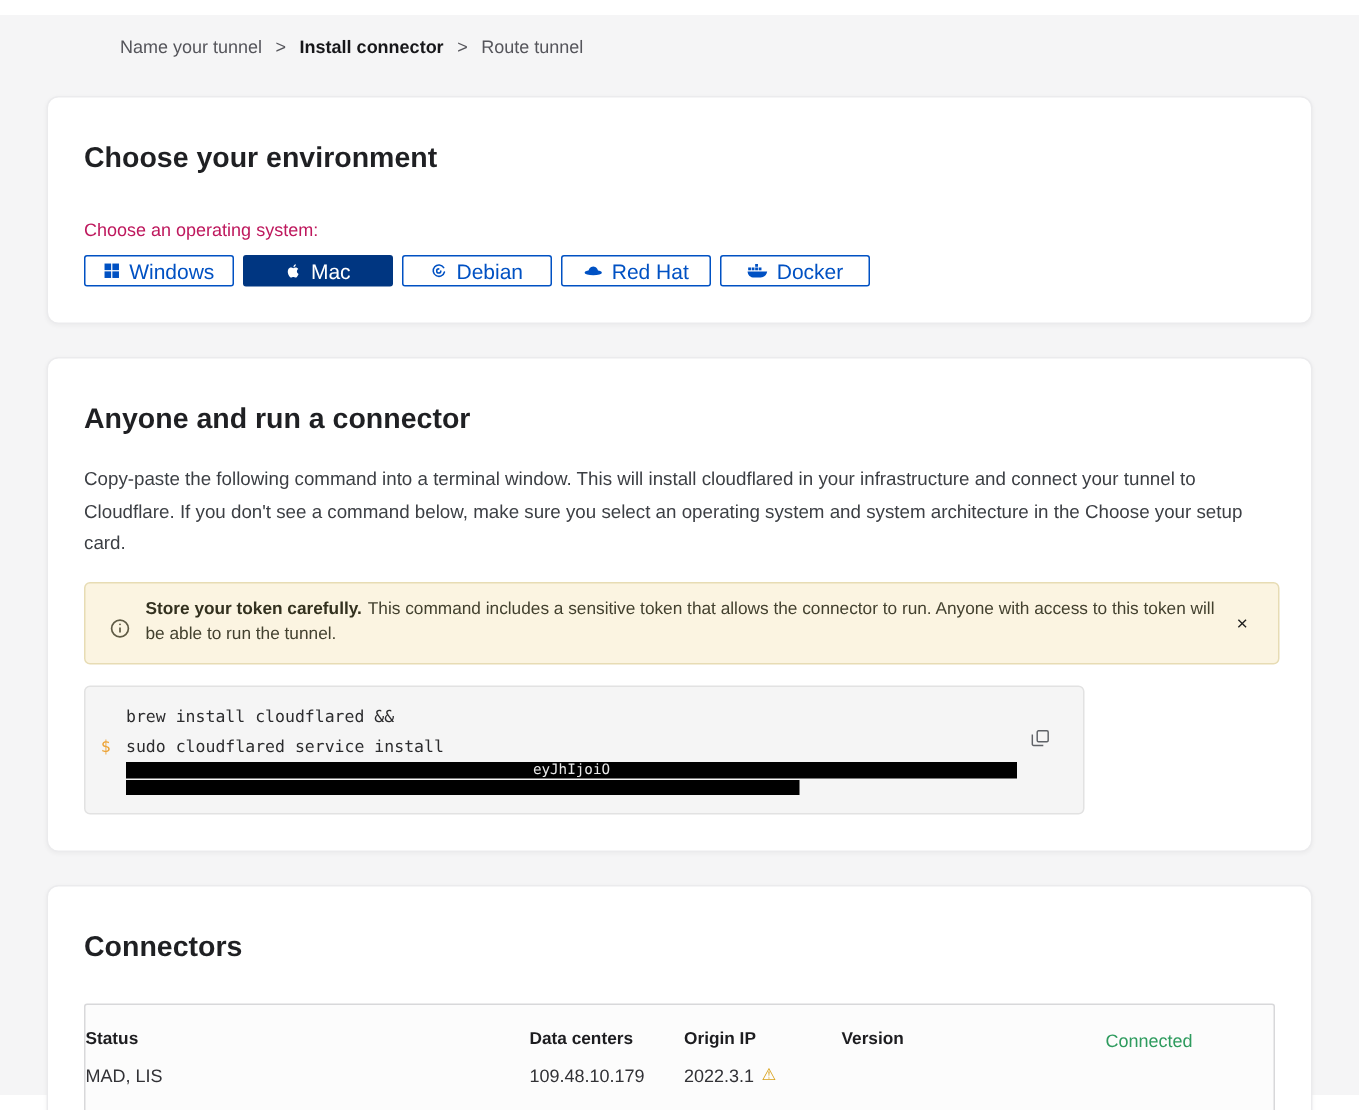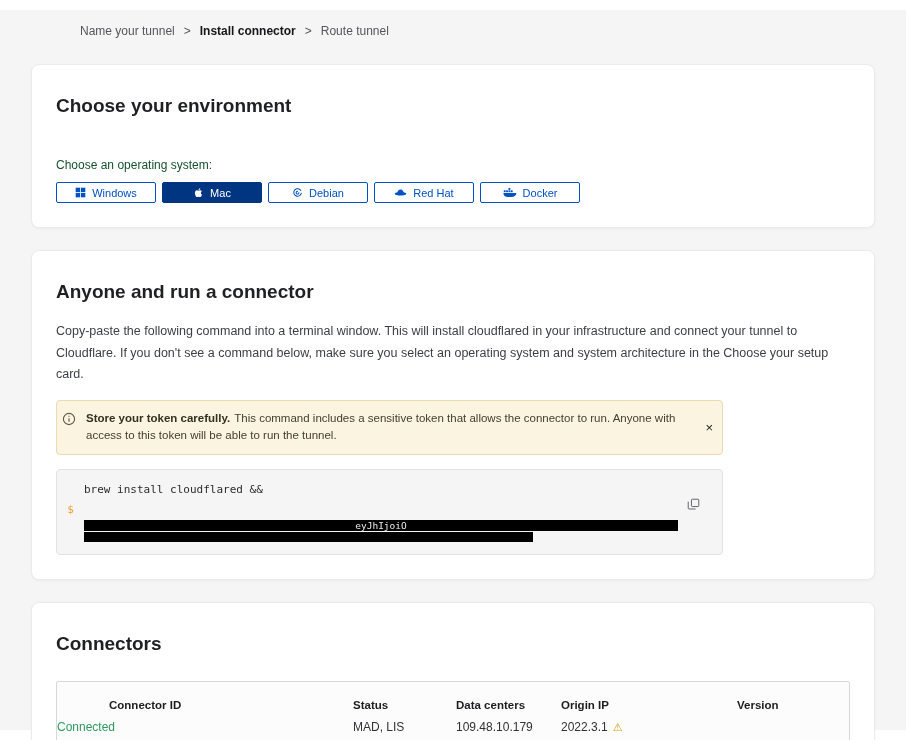--- a/index.html
+++ b/index.html
@@ -34,42 +34,42 @@
     border-radius: 8px;
     box-shadow: 0 1px 3px rgba(0,0,0,0.04);
     padding: 30px 24px 24px 24px;
   }
   .card.first { margin-top: 26px; }
   .card-title {
     margin: 0; font-size: 19px; font-weight: 700; color: #1f2023;
   }
 
   
-  .os-label { margin-top: 41px; font-size: 12px; color: #14532d; }
+  .os-label { margin-top: 29px; font-size: 12px; color: #be185d; }
   .os-row { margin-top: 10px; display: flex; gap: 6px; }
   .os-btn {
     height: 21px; min-width: 100px;
     display: inline-flex; align-items: center; justify-content: center; gap: 6px;
     background: #fff; color: #0051c3;
     border: 1px solid #0051c3; border-radius: 2px;
     font-family: "Liberation Sans", sans-serif;
-    font-size: 11px; cursor: pointer; padding: 0 10px;
+    font-size: 14px; cursor: pointer; padding: 0 10px;
   }
   .os-btn.selected { background: #003681; border-color: #003681; color: #ffffff; }
   .os-icon { display: inline-flex; align-items: center; }
 
   
   .desc {
     margin: 18px 0 0 0; font-size: 12.5px; line-height: 1.72;
     color: #3c3f44; max-width: 796px;
   }
   .warning {
-    width: 667px; margin-top: 14px;
+    width: 797px; margin-top: 14px;
     background: #fbf4e1; border: 1px solid #e7dcb4; border-radius: 4px;
-    padding: 9px 5px; display: flex; align-items: flex-start; gap: 10px;
+    padding: 9px 16px; display: flex; align-items: flex-end; gap: 10px;
     font-size: 11.5px; line-height: 1.55; color: #43412f;
   }
   .warn-icon { margin-top: 2px; flex: 0 0 auto; }
   .warn-text { flex: 1 1 auto; }
   .warn-title { margin-right: 4px; color: #33311f; }
   .warn-close {
     flex: 0 0 auto; align-self: center;
     background: none; border: none; cursor: pointer;
     font-size: 13px; line-height: 1; color: #1e1e1e; padding: 2px 4px;
   }
@@ -210,39 +210,39 @@
       <button class="warn-close">×</button>
     </div>
 
     <div class="codeblock">
       <div class="code-line">
         <span class="code-prompt"></span>
         <span class="code-text">brew install cloudflared &amp;&amp;</span>
       </div>
       <div class="code-line">
         <span class="code-prompt">$</span>
+        <span class="code-text">sudo cloudflared service install</span>
       </div>
       <div class="bar bar1">
         <span class="token-visible">eyJhIjoiO</span>
       </div>
       <div class="bar bar2"></div>
       <button class="copy-btn">
         <svg width="13" height="13" viewBox="0 0 16 16" fill="none" stroke="currentColor" stroke-width="1.2">
             <rect x="5.5" y="1.5" width="9" height="9" rx="1"></rect>
             <path d="M10.5 13.5h-8a1 1 0 0 1-1-1v-8"></path>
           </svg>
       </button>
     </div>
   </section>
 
   <section class="card connectors">
     <h2 class="card-title">Connectors</h2>
     <div class="table">
       <div class="t-grid">
-        <div class="th c1">Connector ID</div>
         <div class="th">Status</div>
         <div class="th">Data centers</div>
         <div class="th">Origin IP</div>
         <div class="th">Version</div>
 
         <div class="td status">Connected</div>
         <div class="td">MAD, LIS</div>
         <div class="td">109.48.10.179</div>
         <div class="td version">
           <span>2022.3.1</span>

